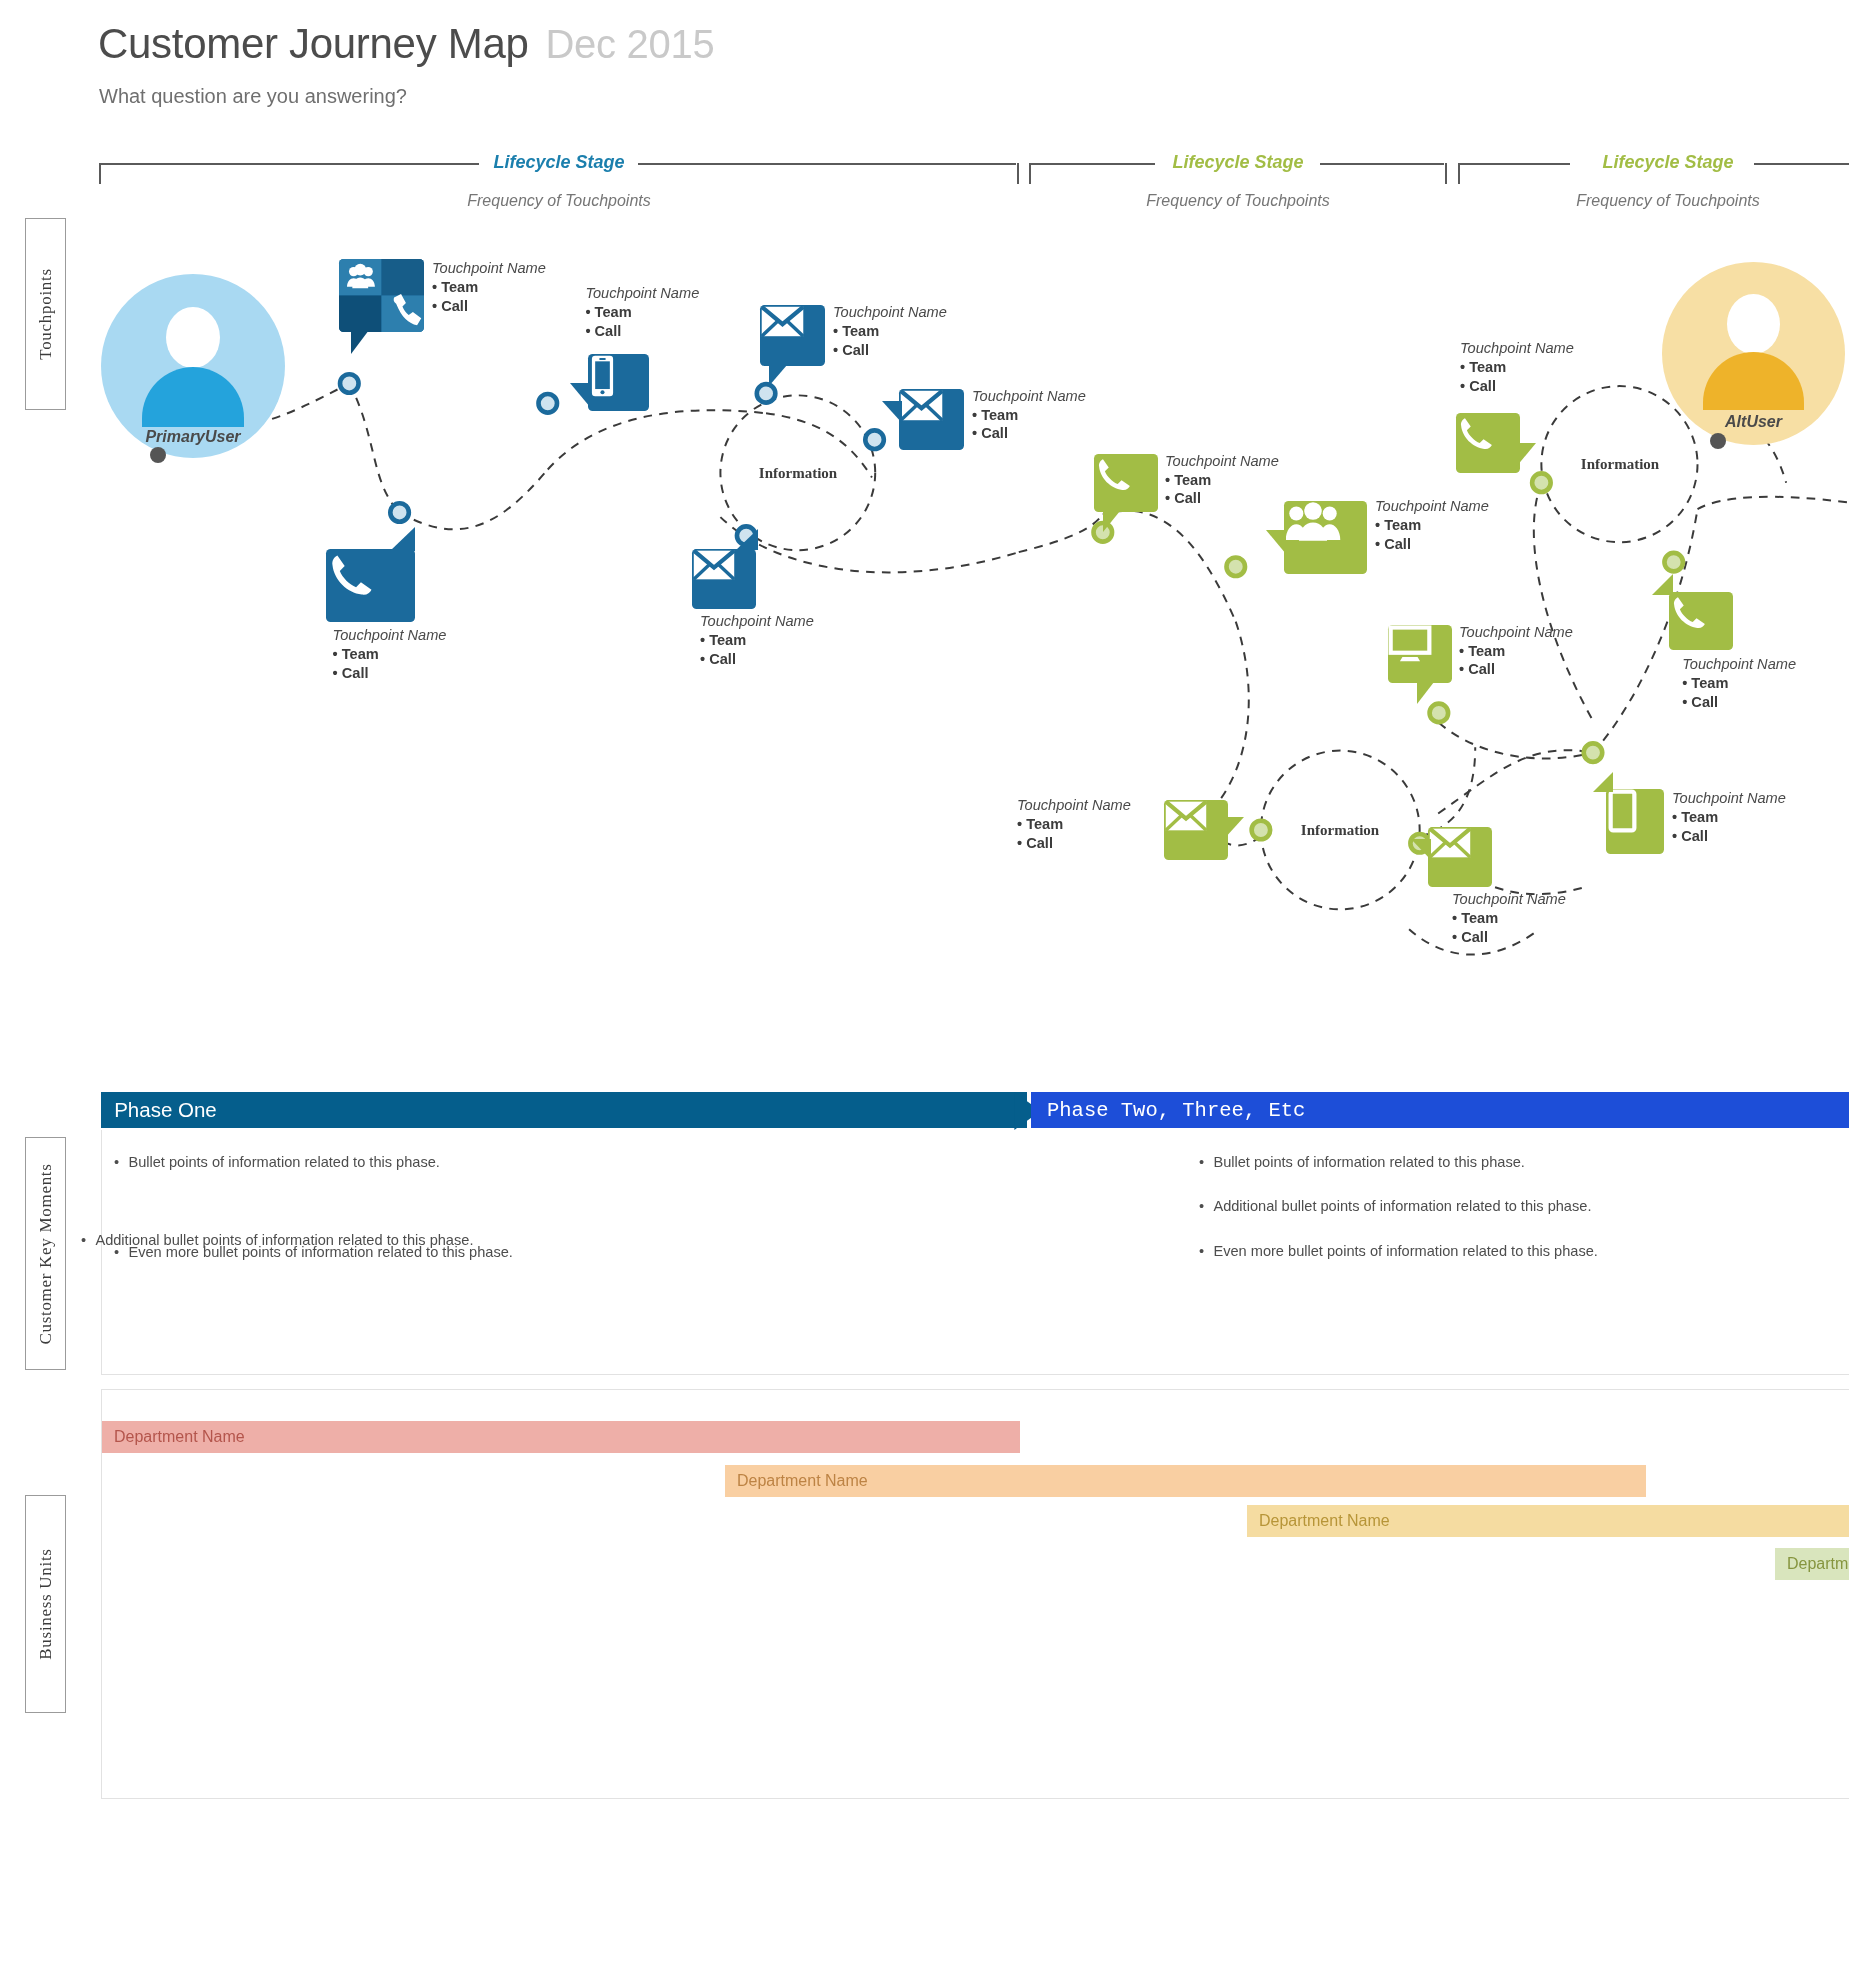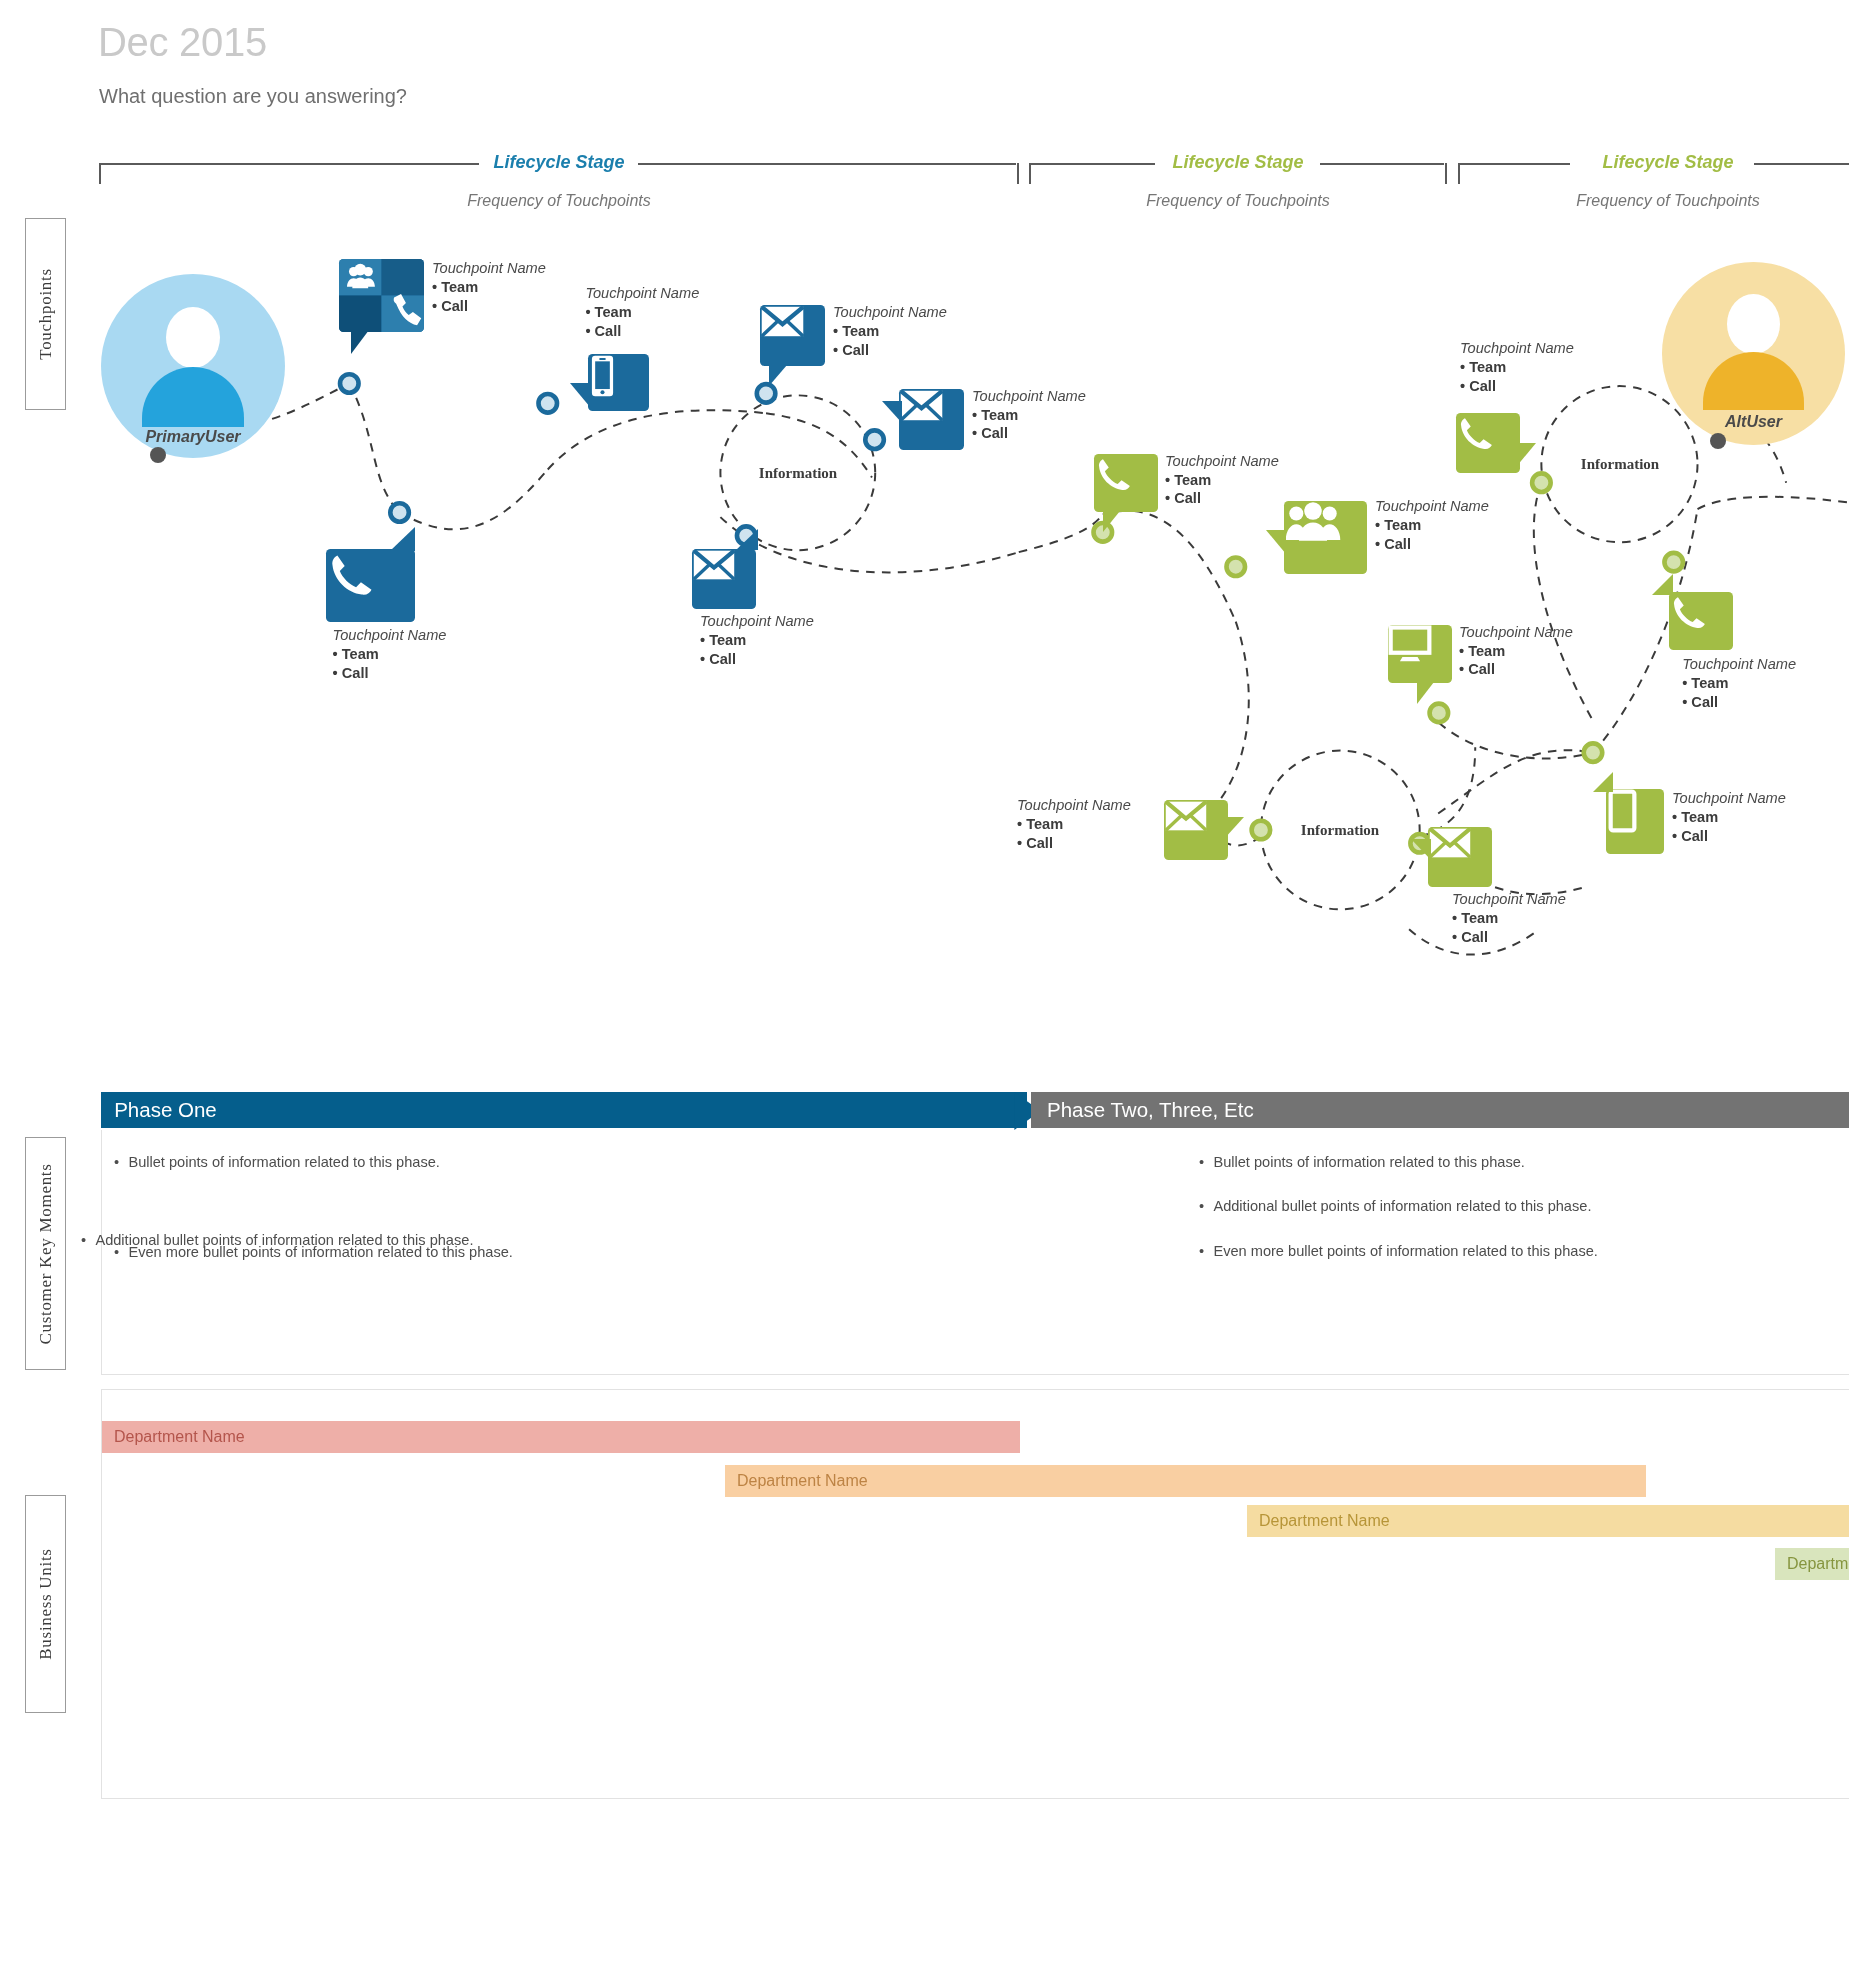--- a/index.html
+++ b/index.html
@@ -84,20 +84,21 @@
   .bupanel { position: absolute; border: 0.7px solid #e2e2e2; background: #fff; }
   .bubar { position: absolute; display: flex; align-items: center; }
   .bubar span { font-size: 16px; font-weight: 400; padding-left: 12px; white-space: nowrap; }
 </style>
 </head>
 <body>
 
 <div id="stage">
 
   <div class="title-row">
+    <div class="title-main">Customer Journey Map</div>
     <div class="title-date">Dec 2015</div>
   </div>
   <div class="subtitle">What question are you answering?</div>
 
   <div class="bracket" style="left:99px; top:152px; width:920px;">
     <div class="tick-l" style="left:0;"></div>
     <div class="barline" style="left:0; width:380px;"></div>
     <div class="ls-label" style="left:460px; color:#1b7fad;">Lifecycle Stage</div>
     <div class="barline" style="left:539px; width:378px;"></div>
     <div class="tick-r" style="left:918px;"></div>
@@ -434,21 +435,21 @@
 
   </div>
 
   <div class="phaseband" style="left:101px; top:1092px; width:926px; background:#055e8c;">
     <div class="plabel" style="left:13.2px;">Phase One</div>
   </div>
 
   <svg style="position:absolute; left:1014px; top:1092px;" width="40" height="38" viewBox="0 0 60 58">
     <polygon points="0,0 0,58 40,29" fill="#055e8c"></polygon>
   </svg>
-  <div class="phaseband" style="left:1031px; top:1092px; width:818px; background:#737373;">
+  <div class="phaseband" style="left:1031px; top:1092px; width:818px; background:#1d4ed8;font-family:Liberation Mono, monospace;">
     <div class="plabel" style="left:16px;">Phase Two, Three, Etc</div>
   </div>
 
   <div class="keypanel" style="left:101px; top:1130px; width:1749px; height:245px;">
   </div>
 
   <div class="bullet" style="left:114px; top:1154px;">
     <span class="bdot">•</span>
     <span>Bullet points of information related to this phase.</span>
   </div>

